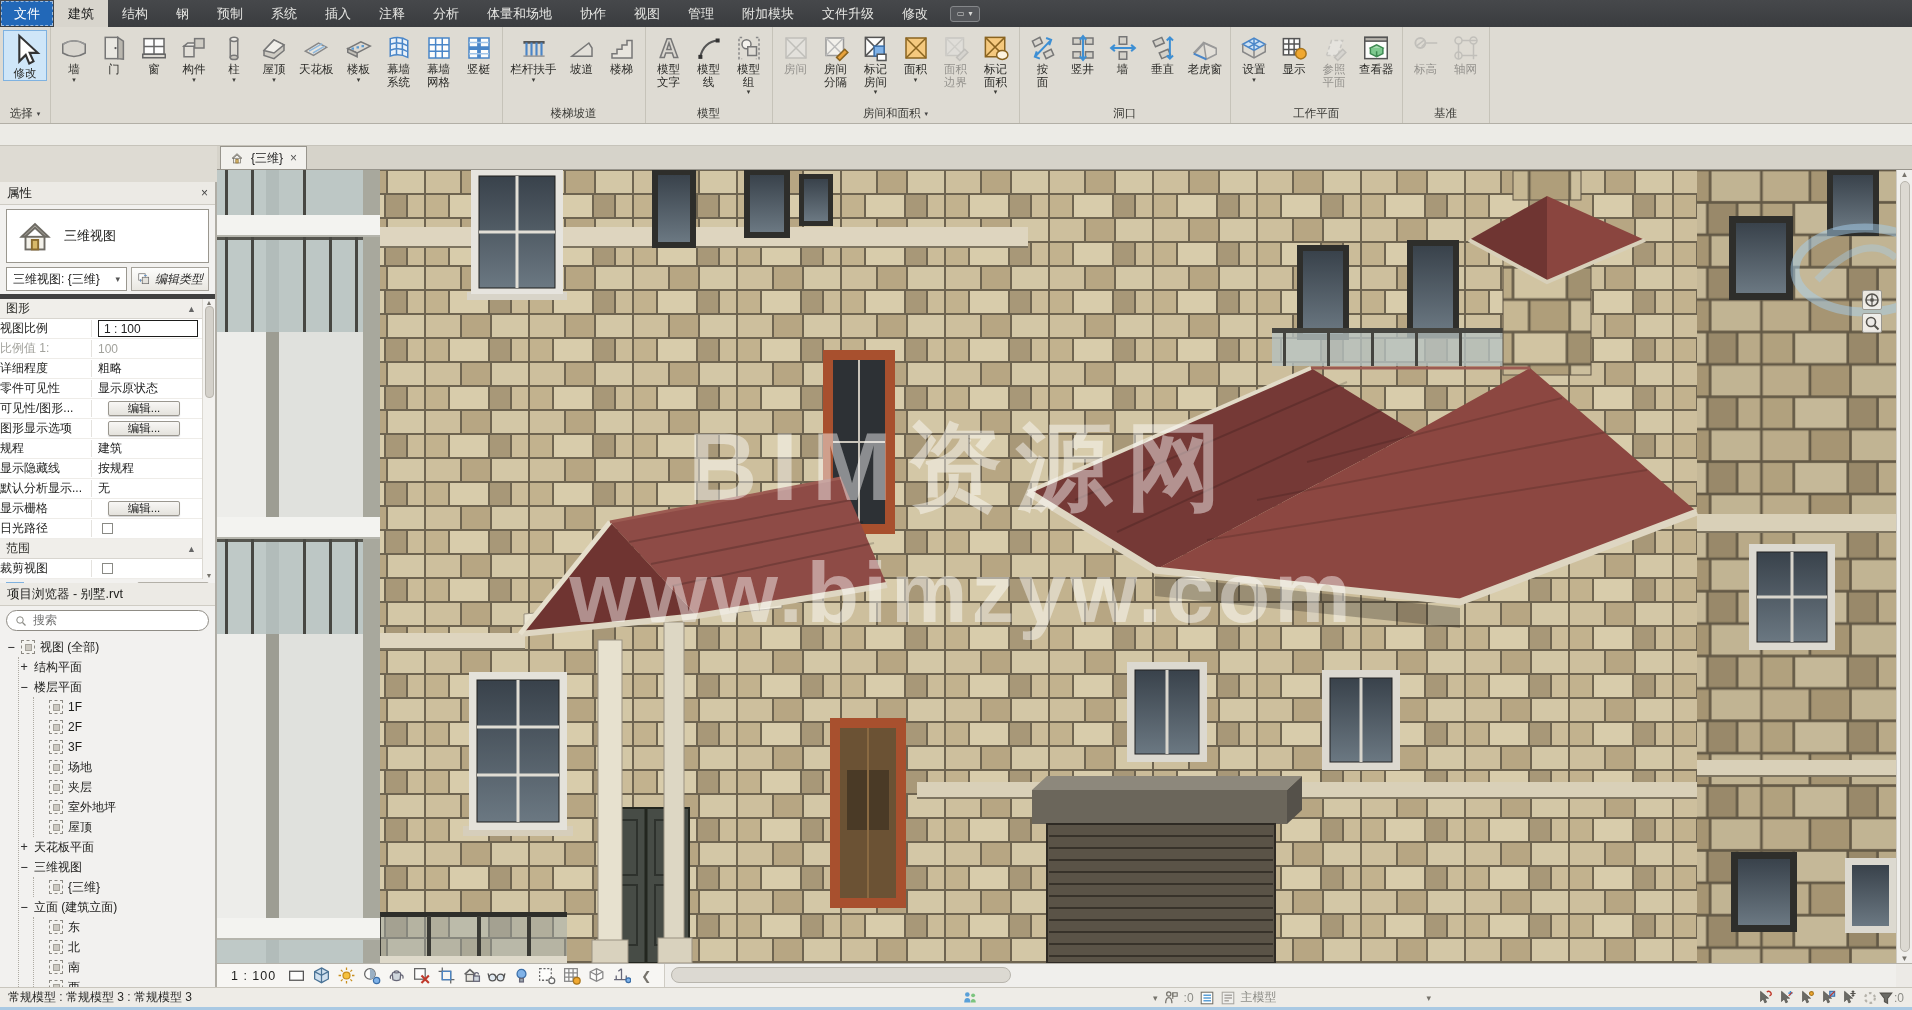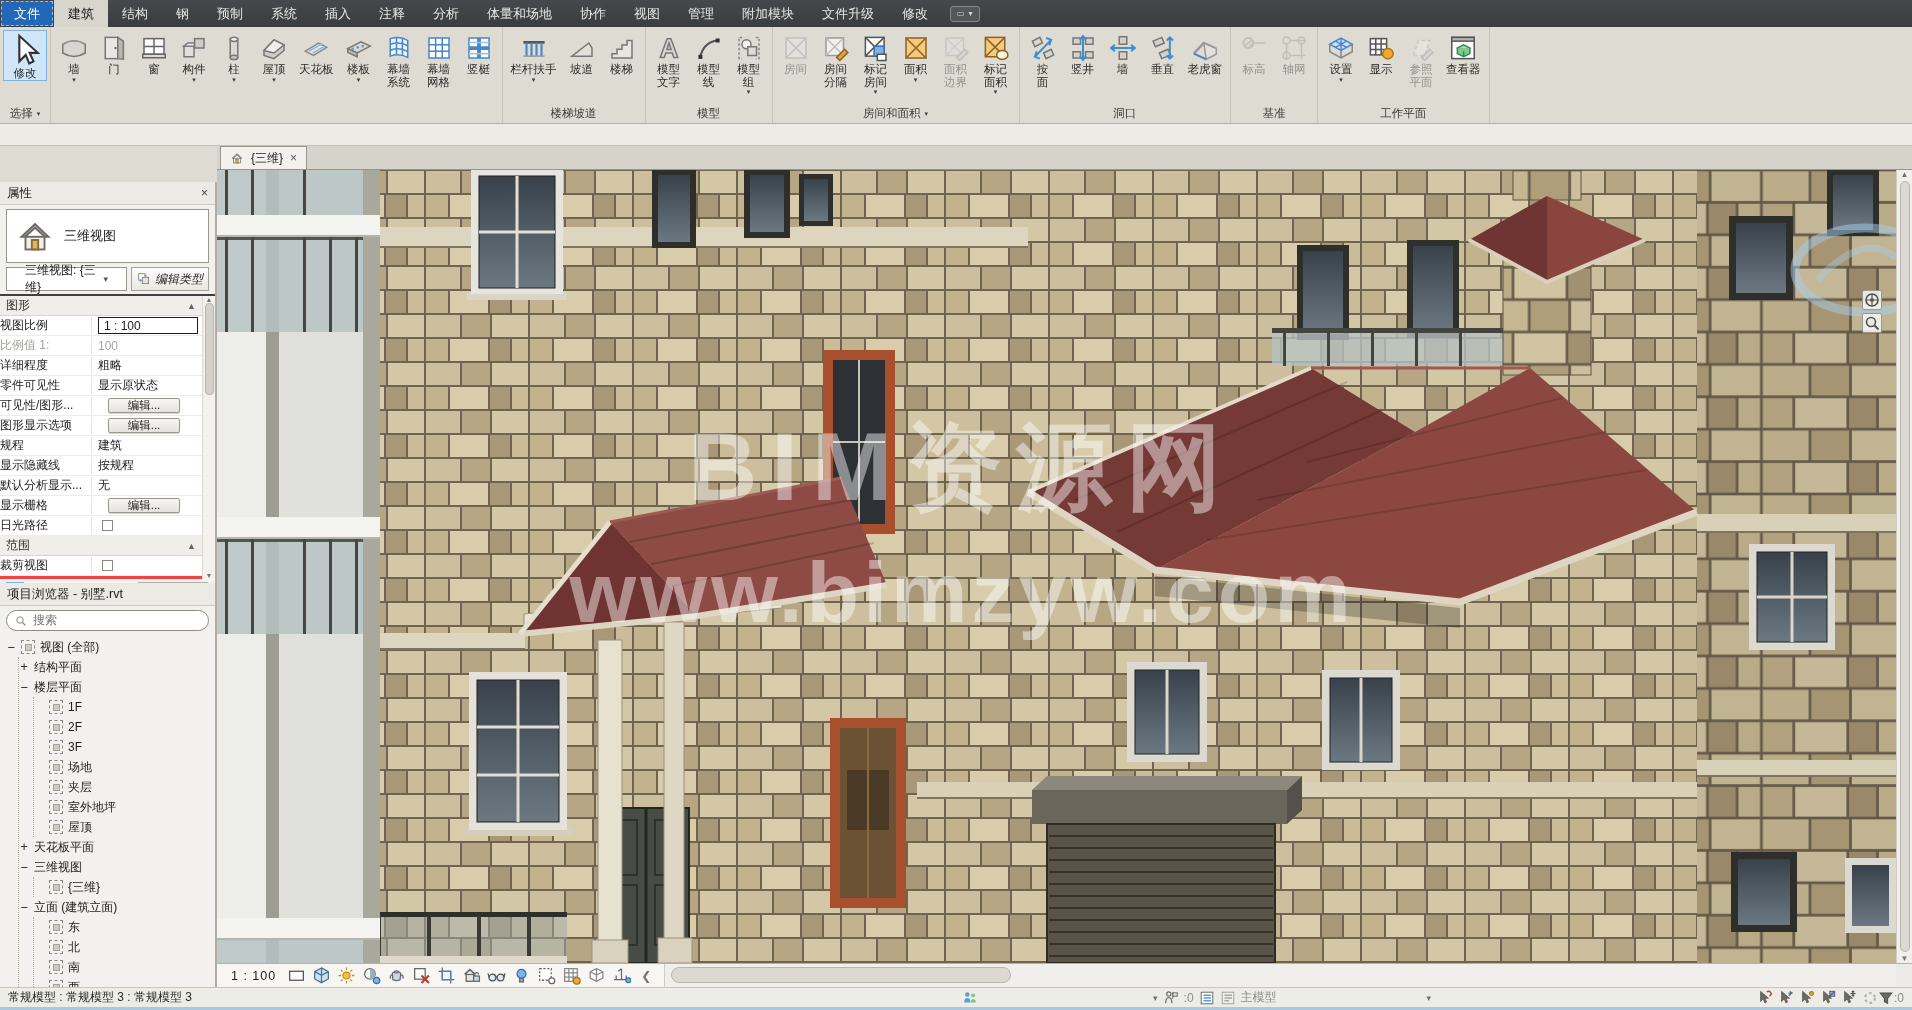--- a/index.html
+++ b/index.html
@@ -33,25 +33,25 @@
   
   .left-panel { position:absolute; left:0; width:217px; background:#f2f1ef; border-right:2px solid #b0ada5; display:flex; flex-direction:column;margin-top:36px; }
   #props { top:146px; height:421px; }
   #browser { top:547px; height:418px; }
   .panel-hdr { height:23px; min-height:23px; background:#eceae5; border-bottom:1px solid #cfccc4; display:flex; align-items:center; padding:0 7px; font-size:12.5px; color:#1c1c1a; }
   .panel-hdr .x { margin-left:auto; color:#444; font-size:12px; cursor:pointer; }
   .type-box { margin:4px 6px 2px; height:54px; background:#fff; border:1px solid #9a978f; display:flex; align-items:center; gap:10px; padding:0 9px; cursor:pointer; }
   .type-box .hic { width:38px; height:38px; }
   .type-box .tnm { font-size:13px; color:#1a1a18; }
   .inst-row { display:flex; margin:2px 6px 0; gap:4px; height:24px; }
-  .combo { flex:1; background:#fff; border:1px solid #9a978f; display:flex; align-items:center; justify-content:space-between; font-size:12px; padding:0 18px; cursor:pointer; }
+  .combo { flex:1; background:#fff; border:1px solid #9a978f; display:flex; align-items:center; justify-content:space-between; font-size:12px; padding:0 6px; cursor:pointer; }
   .combo .ar { color:#555; font-size:9px; }
   .edit-type { display:flex; align-items:center; gap:4px; font-size:12px; background:linear-gradient(#fdfdfc,#e9e7e1); border:1px solid #a6a39b; padding:0 5px; cursor:pointer;font-style:italic; }
   .et-ic { width:14px; height:14px; }
-  .prop-grid { flex:1; position:relative; background:#ef4444; margin-top:3px; border-top:2px solid #404040; overflow:hidden; }
+  .prop-grid { flex:1; position:relative; background:#ef4444; margin-top:3px; border-top:5px solid #404040; overflow:hidden; }
   .prop-rows { margin-right:13px; }
   .prow { display:flex; height:20px; border-bottom:1px solid #eeece8; font-size:12px; align-items:center; background:#fff; }
   .prow .pl { width:92px; min-width:92px; color:#1e1e1c; border-right:1px solid #e4e2de; white-space:nowrap; overflow:hidden; }
   .prow .pv { flex:1; padding-left:6px; display:flex; align-items:center; }
   .prow.disabled .pl, .prow.disabled .pv { color:#a2a29c; }
   .psec { display:flex; height:20px; background:#f0eeea; border-bottom:1px solid #d8d5cf; font-size:12px; align-items:center; padding:0 6px; color:#2e2e2a; }
   .psec .chev { margin-left:auto; color:#666; font-size:9px; }
   .pv-input { border:1.6px solid #1d1d1b; height:17px; flex:1; margin-right:4px; display:flex; align-items:center; padding:0 5px; background:#fff; }
   .pv-btn { width:72px; height:15px; border:1px solid #9a978f; border-radius:2px; background:linear-gradient(#f8f7f5,#e4e2dc); box-shadow:0 1px 1px rgba(0,0,0,.18); font-size:11.5px; display:flex; align-items:center; justify-content:center; margin-left:10px; cursor:pointer; }
   .pv-check { width:11px; height:11px; border:1px solid #8a8a85; background:#fff; margin-left:4px; }
@@ -458,20 +458,70 @@
           </span>
           <div class="lb">老虎窗</div>
         </div>
       </div>
       <div class="rib-footer">
         <span>洞口</span>
       </div>
     </div>
     <div class="rib-group">
       <div class="rib-buttons">
+        <div class="rib-btn">
+          <span class="ic">
+            <svg viewBox="0 0 24 24" width="100%" height="100%" fill="none" stroke-width="1.2">
+              <path d="M3 9 L12 4 L21 9 L12 14 Z" fill="#cfe3f5" stroke="#4a86c8"></path>
+              <path d="M7.5 6.5 L16.5 11.5 M16.5 6.5 L7.5 11.5 M12 4 V14" stroke="#4a86c8"></path>
+              <path d="M3 9 V15 L12 20 L21 15 V9" stroke="#888"></path>
+              <path d="M12 14 V20" stroke="#888"></path>
+            </svg>
+          </span>
+          <div class="lb">设置</div>
+          <div class="dda">▾</div>
+        </div>
+        <div class="rib-btn">
+          <span class="ic">
+            <svg viewBox="0 0 24 24" width="100%" height="100%" fill="none" stroke-width="1.2">
+              <rect x="3.5" y="4.5" width="13" height="13" stroke="#555" fill="#fdfdfc"></rect>
+              <path d="M7.8 4.5 V17.5 M12.1 4.5 V17.5 M3.5 8.8 H16.5 M3.5 13.1 H16.5" stroke="#555"></path>
+              <circle cx="17.5" cy="16.5" r="4.2" fill="#f0a830" stroke="#a8751c"></circle>
+            </svg>
+          </span>
+          <div class="lb">显示</div>
+        </div>
+        <div class="rib-btn disabled">
+          <span class="ic">
+            <svg viewBox="0 0 24 24" width="100%" height="100%" fill="none" stroke-width="1.2">
+              <path d="M6 18 L10 6 H19 L15 18 Z" stroke="#aaa" stroke-dasharray="3 2" fill="#f2f0eb"></path>
+              <path d="M12.5 19.5 L19 13 L21.5 15.5 L15 22 Z" fill="#cfccc4" stroke="#999"></path>
+            </svg>
+          </span>
+          <div class="lb">参照</div>
+          <div class="lb">平面</div>
+        </div>
+        <div class="rib-btn">
+          <span class="ic">
+            <svg viewBox="0 0 24 24" width="100%" height="100%" fill="none" stroke-width="1.2">
+              <rect x="3" y="3.5" width="18" height="17" fill="#fdfdfc" stroke="#555"></rect>
+              <rect x="3" y="3.5" width="18" height="3" fill="#b8b5ae" stroke="#555"></rect>
+              <path d="M7.5 12 L12.5 9.5 L17.5 12 L12.5 14.5 Z" fill="#a5dbb0" stroke="#3e8a52"></path>
+              <path d="M7.5 12 V16.5 L12.5 19 L17.5 16.5 V12 M12.5 14.5 V19" fill="#7ec98f" stroke="#3e8a52"></path>
+            </svg>
+          </span>
+          <div class="lb">查看器</div>
+        </div>
+      </div>
+      <div class="rib-footer">
+        <span>工作平面</span>
+      </div>
+    </div>
+    <div class="rib-group">
+      <div class="rib-buttons">
         <div class="rib-btn disabled">
           <span class="ic">
             <svg viewBox="0 0 24 24" width="100%" height="100%" fill="none" stroke-width="1.2">
               <circle cx="7.5" cy="8" r="4" stroke="#9a9a94" stroke-width="1.5"></circle>
               <path d="M4 10.7 L11 5.3 M11.5 8 H21 M11.5 8 L8.5 11" stroke="#9a9a94"></path>
             </svg>
           </span>
           <div class="lb">标高</div>
         </div>
         <div class="rib-btn disabled">
@@ -481,70 +531,20 @@
               <circle cx="18" cy="6" r="2.8" stroke="#9a9a94"></circle>
               <circle cx="6" cy="18" r="2.8" stroke="#9a9a94"></circle>
               <path d="M6 8.8 V21 M8.8 6 H21 M18 8.8 V21 M8.8 18 H21" stroke="#9a9a94"></path>
             </svg>
           </span>
           <div class="lb">轴网</div>
         </div>
       </div>
       <div class="rib-footer">
         <span>基准</span>
-      </div>
-    </div>
-    <div class="rib-group">
-      <div class="rib-buttons">
-        <div class="rib-btn">
-          <span class="ic">
-            <svg viewBox="0 0 24 24" width="100%" height="100%" fill="none" stroke-width="1.2">
-              <path d="M3 9 L12 4 L21 9 L12 14 Z" fill="#cfe3f5" stroke="#4a86c8"></path>
-              <path d="M7.5 6.5 L16.5 11.5 M16.5 6.5 L7.5 11.5 M12 4 V14" stroke="#4a86c8"></path>
-              <path d="M3 9 V15 L12 20 L21 15 V9" stroke="#888"></path>
-              <path d="M12 14 V20" stroke="#888"></path>
-            </svg>
-          </span>
-          <div class="lb">设置</div>
-          <div class="dda">▾</div>
-        </div>
-        <div class="rib-btn">
-          <span class="ic">
-            <svg viewBox="0 0 24 24" width="100%" height="100%" fill="none" stroke-width="1.2">
-              <rect x="3.5" y="4.5" width="13" height="13" stroke="#555" fill="#fdfdfc"></rect>
-              <path d="M7.8 4.5 V17.5 M12.1 4.5 V17.5 M3.5 8.8 H16.5 M3.5 13.1 H16.5" stroke="#555"></path>
-              <circle cx="17.5" cy="16.5" r="4.2" fill="#f0a830" stroke="#a8751c"></circle>
-            </svg>
-          </span>
-          <div class="lb">显示</div>
-        </div>
-        <div class="rib-btn disabled">
-          <span class="ic">
-            <svg viewBox="0 0 24 24" width="100%" height="100%" fill="none" stroke-width="1.2">
-              <path d="M6 18 L10 6 H19 L15 18 Z" stroke="#aaa" stroke-dasharray="3 2" fill="#f2f0eb"></path>
-              <path d="M12.5 19.5 L19 13 L21.5 15.5 L15 22 Z" fill="#cfccc4" stroke="#999"></path>
-            </svg>
-          </span>
-          <div class="lb">参照</div>
-          <div class="lb">平面</div>
-        </div>
-        <div class="rib-btn">
-          <span class="ic">
-            <svg viewBox="0 0 24 24" width="100%" height="100%" fill="none" stroke-width="1.2">
-              <rect x="3" y="3.5" width="18" height="17" fill="#fdfdfc" stroke="#555"></rect>
-              <rect x="3" y="3.5" width="18" height="3" fill="#b8b5ae" stroke="#555"></rect>
-              <path d="M7.5 12 L12.5 9.5 L17.5 12 L12.5 14.5 Z" fill="#a5dbb0" stroke="#3e8a52"></path>
-              <path d="M7.5 12 V16.5 L12.5 19 L17.5 16.5 V12 M12.5 14.5 V19" fill="#7ec98f" stroke="#3e8a52"></path>
-            </svg>
-          </span>
-          <div class="lb">查看器</div>
-        </div>
-      </div>
-      <div class="rib-footer">
-        <span>工作平面</span>
       </div>
     </div>
   </div>
 <div id="optionsrow"></div>
 
 <div id="props" class="left-panel">
   <div class="panel-hdr">
     <span>属性</span>
     <span class="x">×</span>
   </div>

